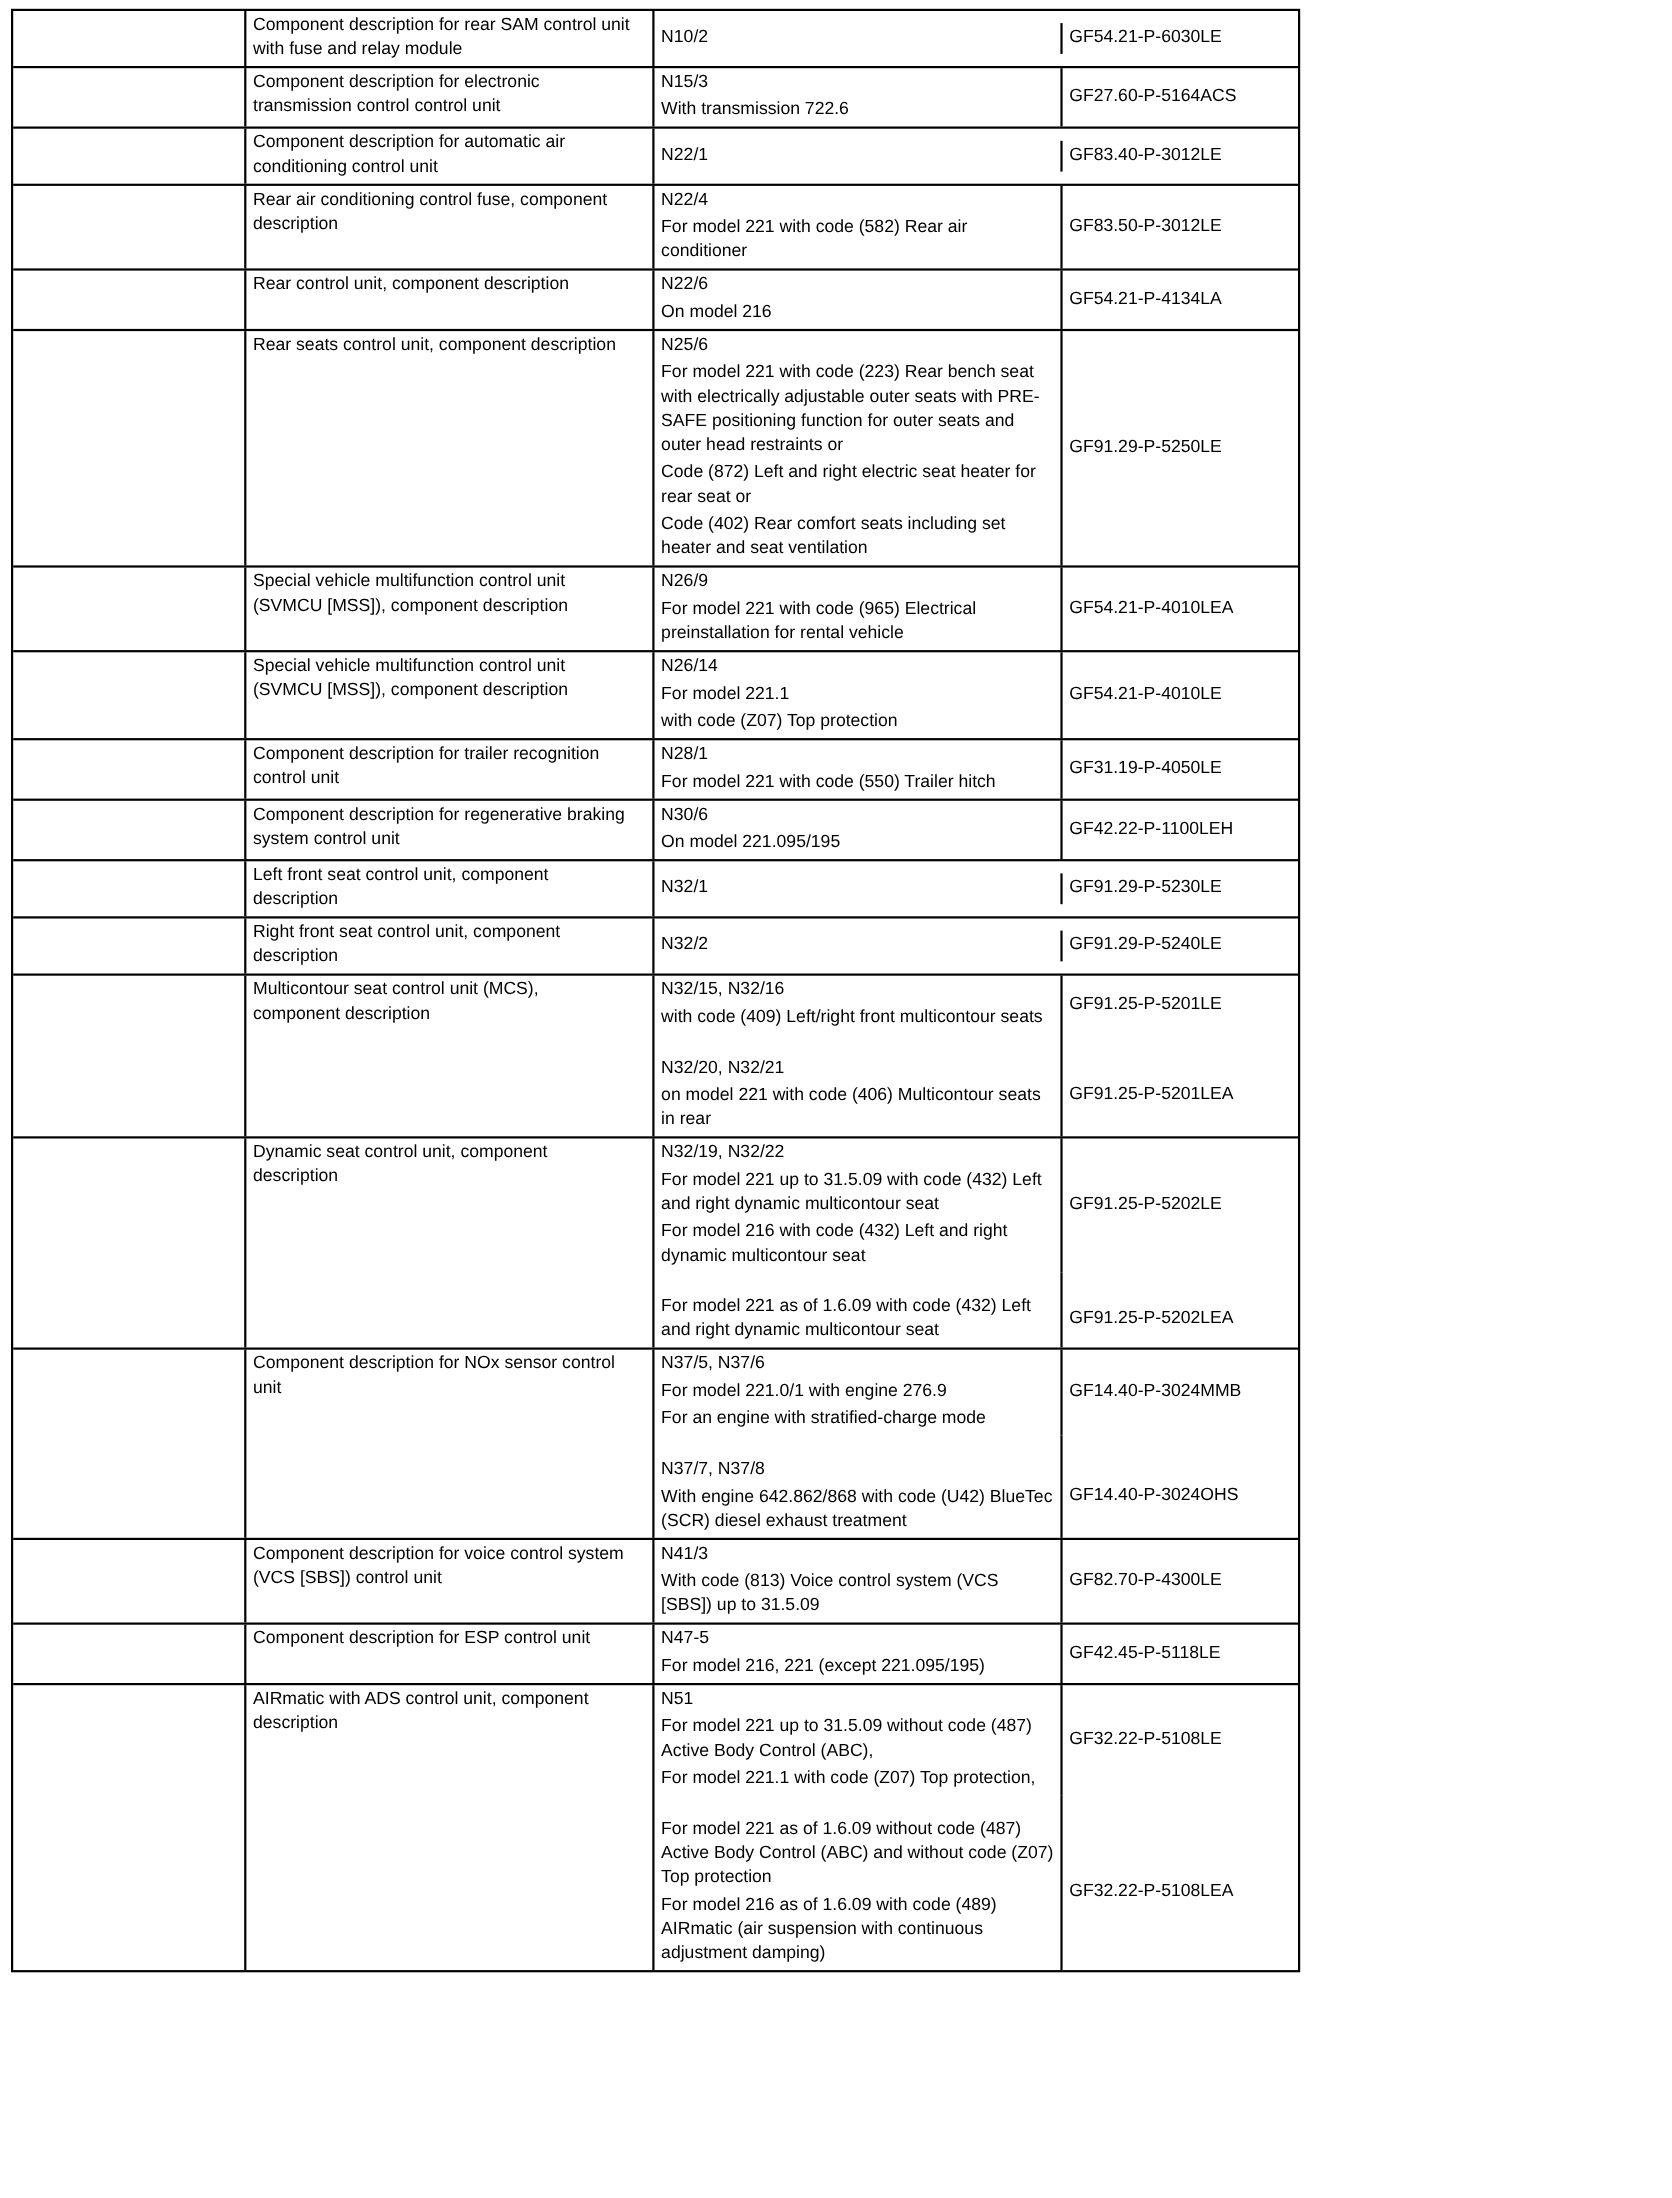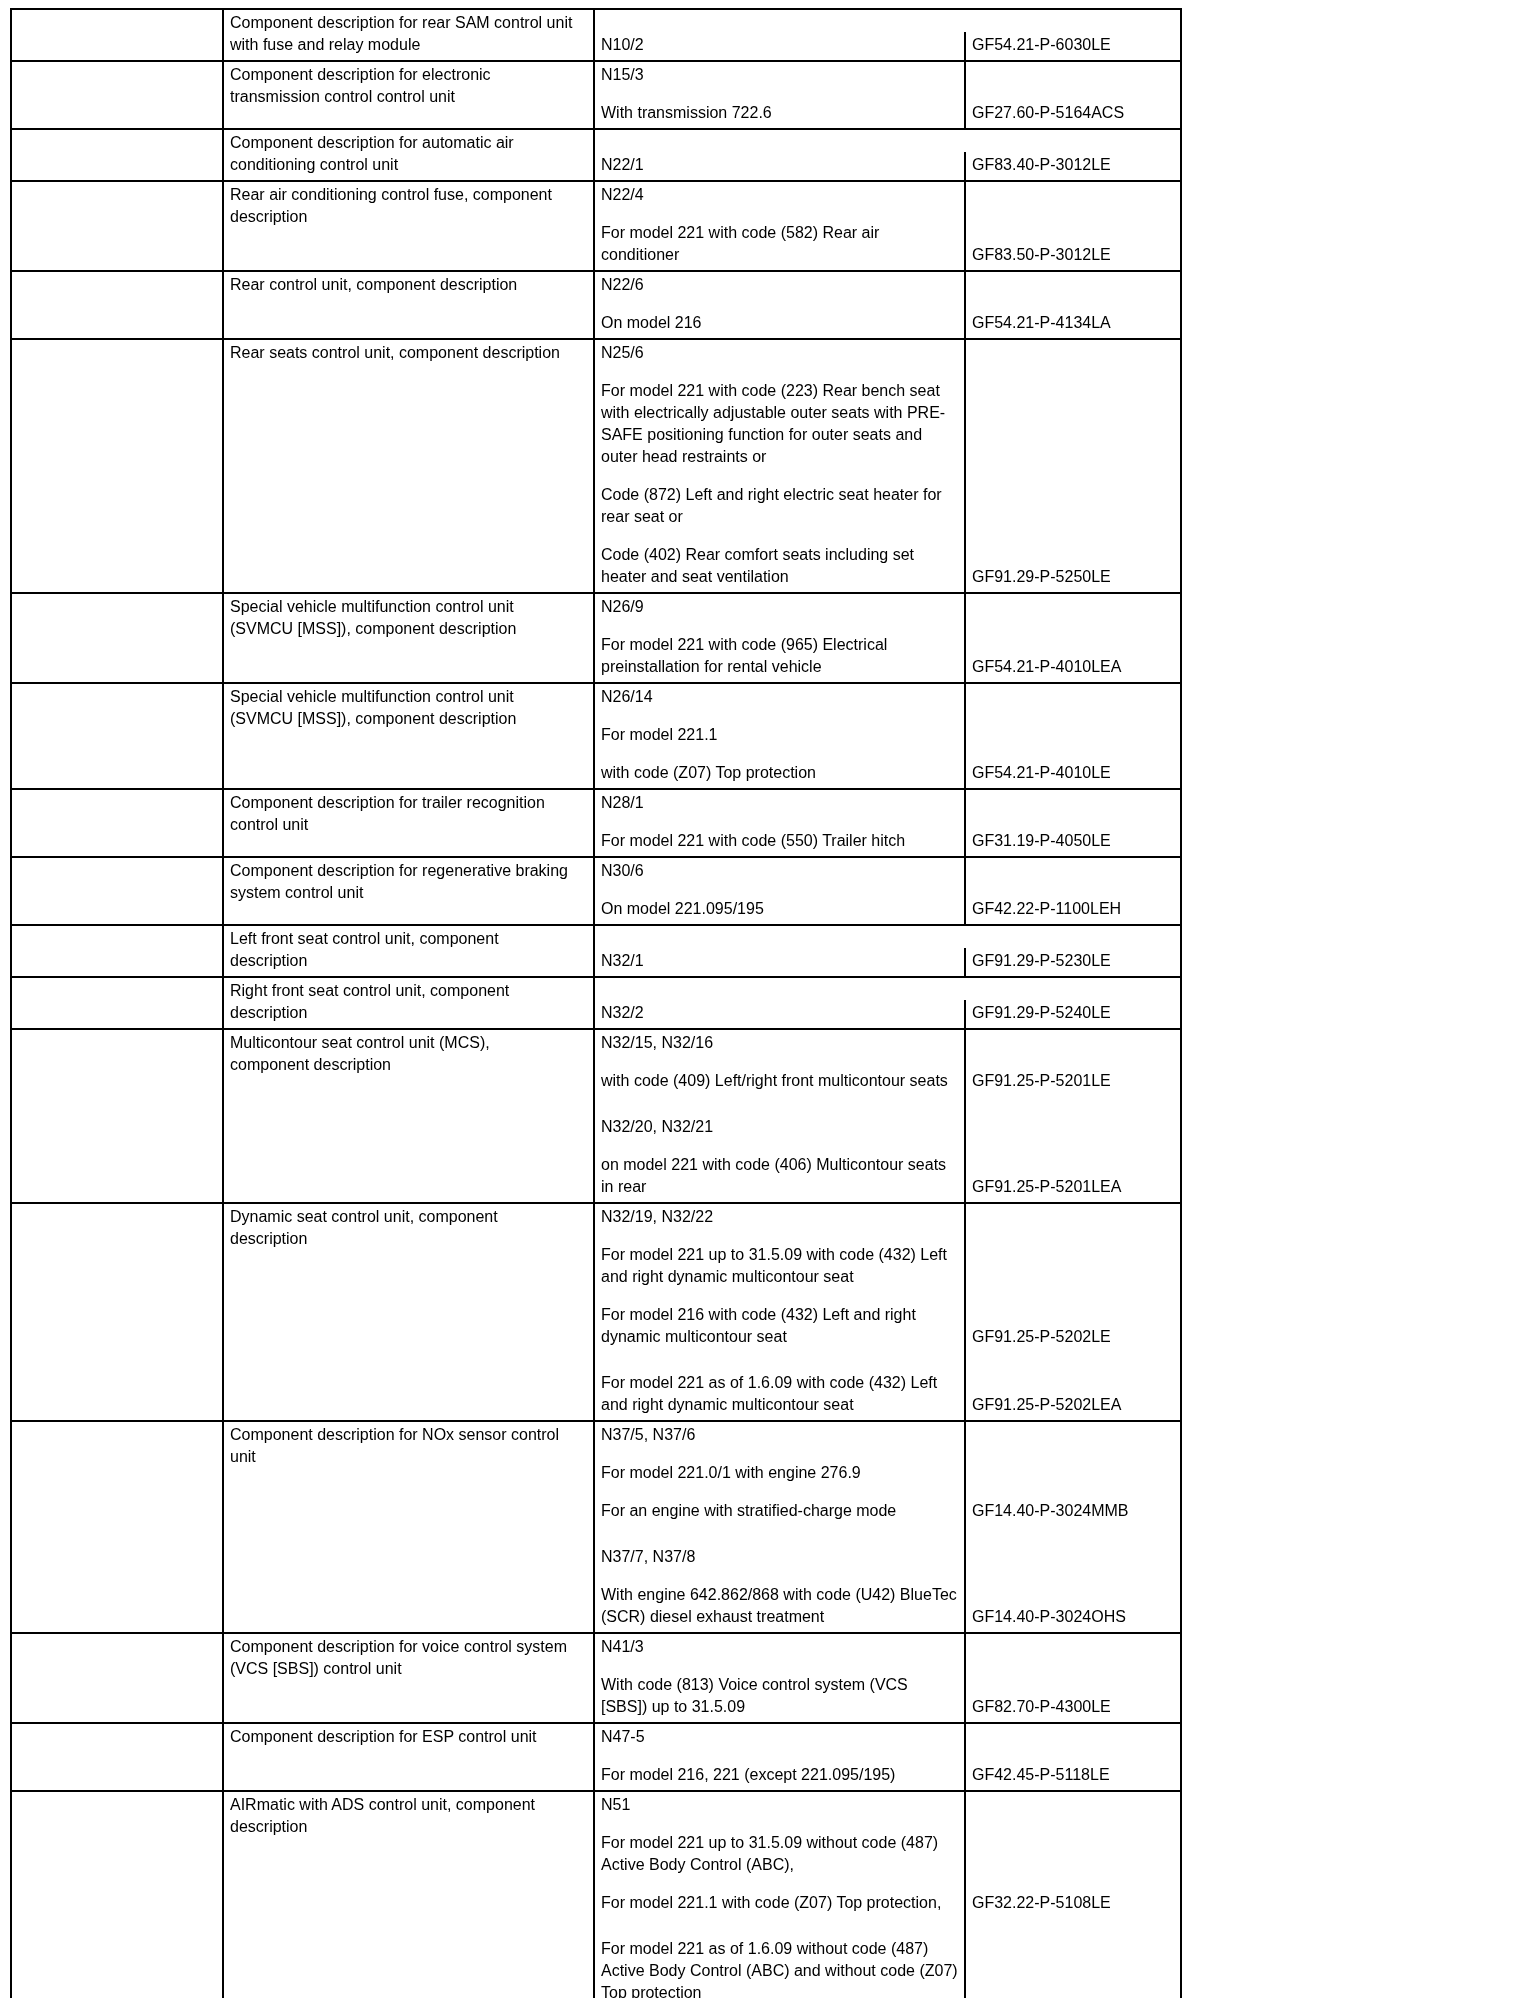--- a/index.html
+++ b/index.html
@@ -45,21 +45,21 @@
     padding: 2px 20px 4px 6px;
   }
   .c34 {
     flex: 1;
     display: flex;
     flex-direction: column;
   }
   .seg {
     display: flex;
     flex: none;
-    align-items: flex-end;
+    align-items: center;
   }
   .seg:last-child {
     flex: 1;
   }
   .seg-detail {
     box-sizing: border-box;
     width: 371px;
     flex: none;
     border-right: 2px solid #000000;
     padding: 2px 6px 4px 6px;
@@ -69,21 +69,21 @@
     flex: 1;
     padding: 2px 24px 4px 6px;
     white-space: nowrap;
     overflow: hidden;
   }
   .seg + .seg > .seg-detail,
   .seg + .seg > .seg-code {
     padding-top: 20px;
   }
   .para + .para {
-    margin-top: 16px;
+    margin-top: 3px;
   }
 </style>
 </head>
 <body>
 
 <div class="doc-table">
   <div>
   <div class="trow">
     <div class="cell c1"></div>
     <div class="cell c2">Component description for rear SAM control unit with fuse and relay module</div>

